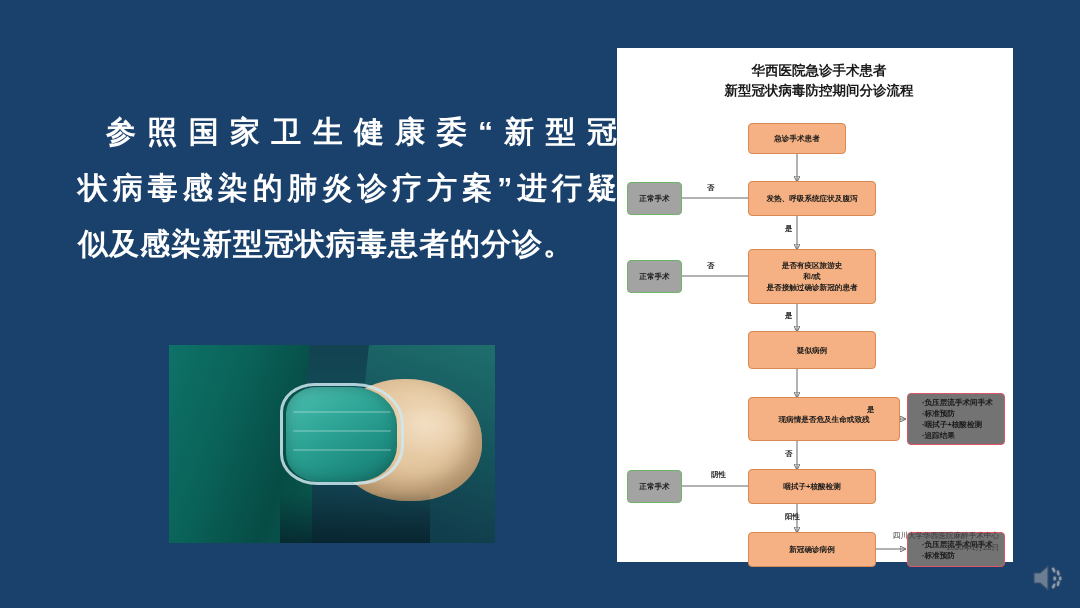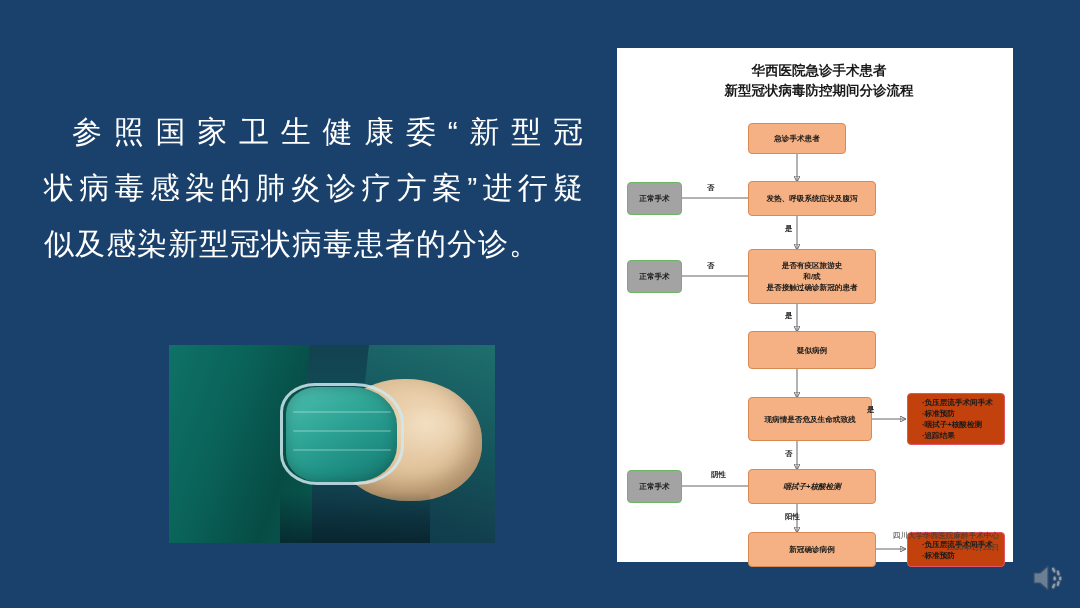--- a/index.html
+++ b/index.html
@@ -12,30 +12,30 @@
     width: 1080px;
     height: 608px;
     background: #1a406c;
     overflow: hidden;
     font-family: "Liberation Sans", "DejaVu Sans", sans-serif;
   }
 
   
   .headline {
     position: absolute;
-    left: 44px;
+    left: 78px;
     top: 104px;
     width: 540px;
     color: #ffffff;
     font-size: 30px;
     line-height: 56px;
     letter-spacing: 1px;
     text-align: justify;
     text-align-last: justify;
-    font-weight: 400;
+    font-weight: 700;
   }
   .headline .l1 { display:block; text-indent: 28px; }
   .headline .l2 { display:block; }
   .headline .l3 { display:block; text-align-last: left; }
 
   
   .photo {
     position: absolute;
     left: 169px;
     top: 345px;
@@ -131,21 +131,21 @@
     justify-content: center;
     text-align: center;
     font-size: 7.6px;
     line-height: 11px;
     color: #1b1b1b;
     font-weight: 700;
     padding: 8px 4px;
   }
   .node.orange { background: #f5b183; border: 1px solid #d98a52; }
   .node.green  { background: #a3a3a3; border: 1px solid #6cb565; }
-  .node.red    { background: #c2410c; border: 1px solid #e05563; }
+  .node.red    { background: #737373; border: 1px solid #e05563; }
   .node.red .lines { text-align: left; width: 100%; padding-left: 10px; box-sizing:border-box;}
   .node .lines span { display:block; }
 
   .edge-label {
     position: absolute;
     font-size: 7.4px;
     color: #1b1b1b;
     font-weight: 700;
   }
 
@@ -248,25 +248,25 @@
           <span>是否有疫区旅游史</span>
           <span>和/或</span>
           <span>是否接触过确诊新冠的患者</span>
         </div>
       </div>
 
       <div class="node orange" style="left:131px; top:230px; width:128px; height:38px;">
         <span>疑似病例</span>
       </div>
 
-      <div class="node orange" style="left:131px; top:296px; width:124px; height:44px;">
+      <div class="node orange" style="left:131px; top:296px; width:152px; height:44px;">
         <span>现病情是否危及生命或致残</span>
       </div>
 
-      <div class="node orange" style="left:131px; top:368px; width:128px; height:35px;font-style:italic;">
+      <div class="node orange" style="left:131px; top:368px; width:128px; height:35px;">
         <span>咽拭子+核酸检测</span>
       </div>
 
       <div class="node orange" style="left:131px; top:431px; width:128px; height:35px;">
         <span>新冠确诊病例</span>
       </div>
 
       <div class="node green" style="left:10px; top:81px; width:55px; height:33px;">
         <span>正常手术</span>
       </div>

